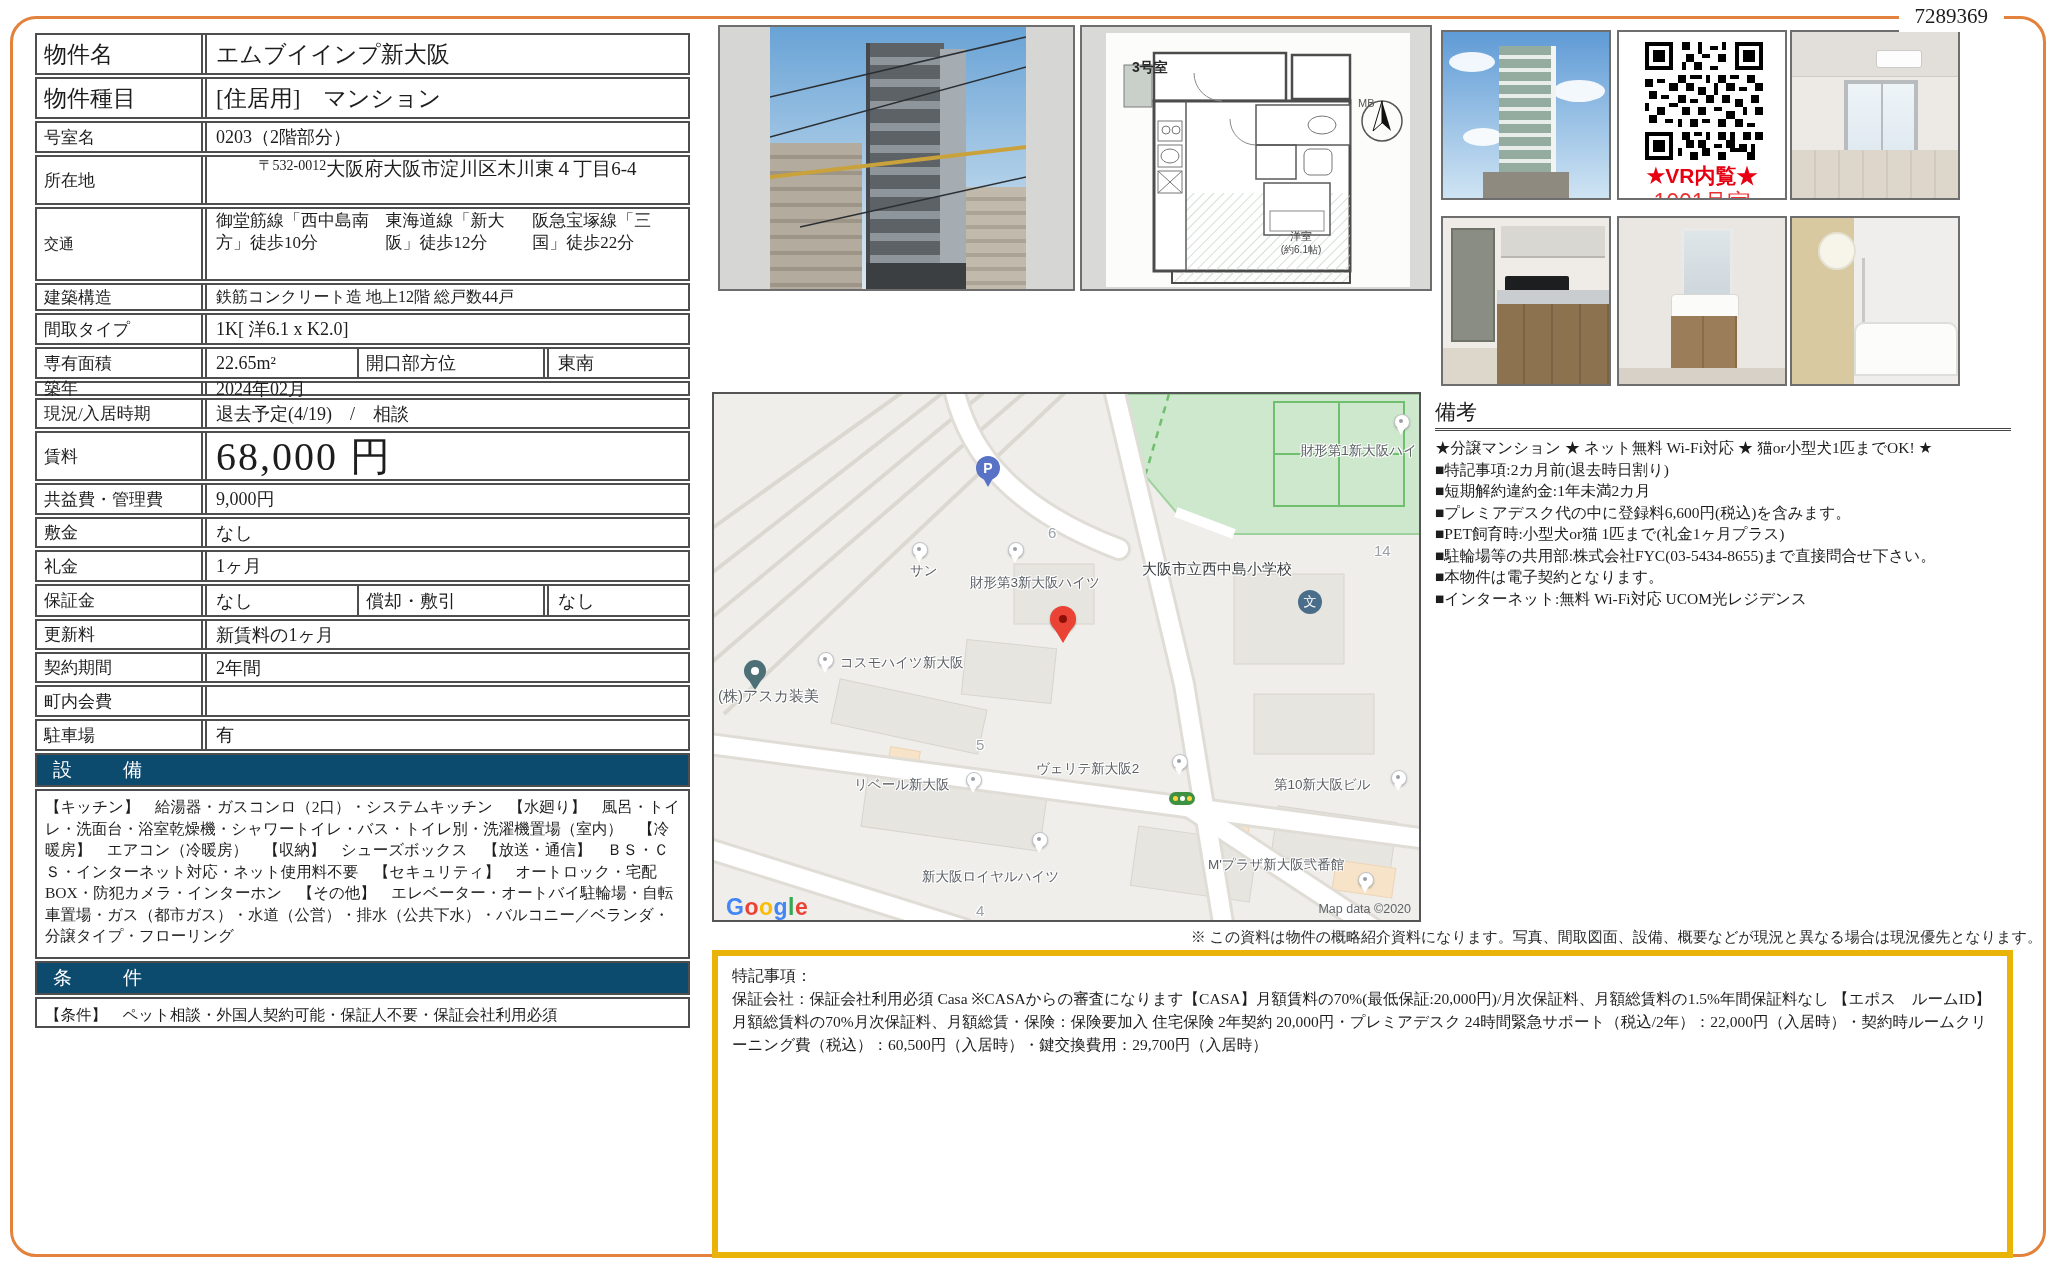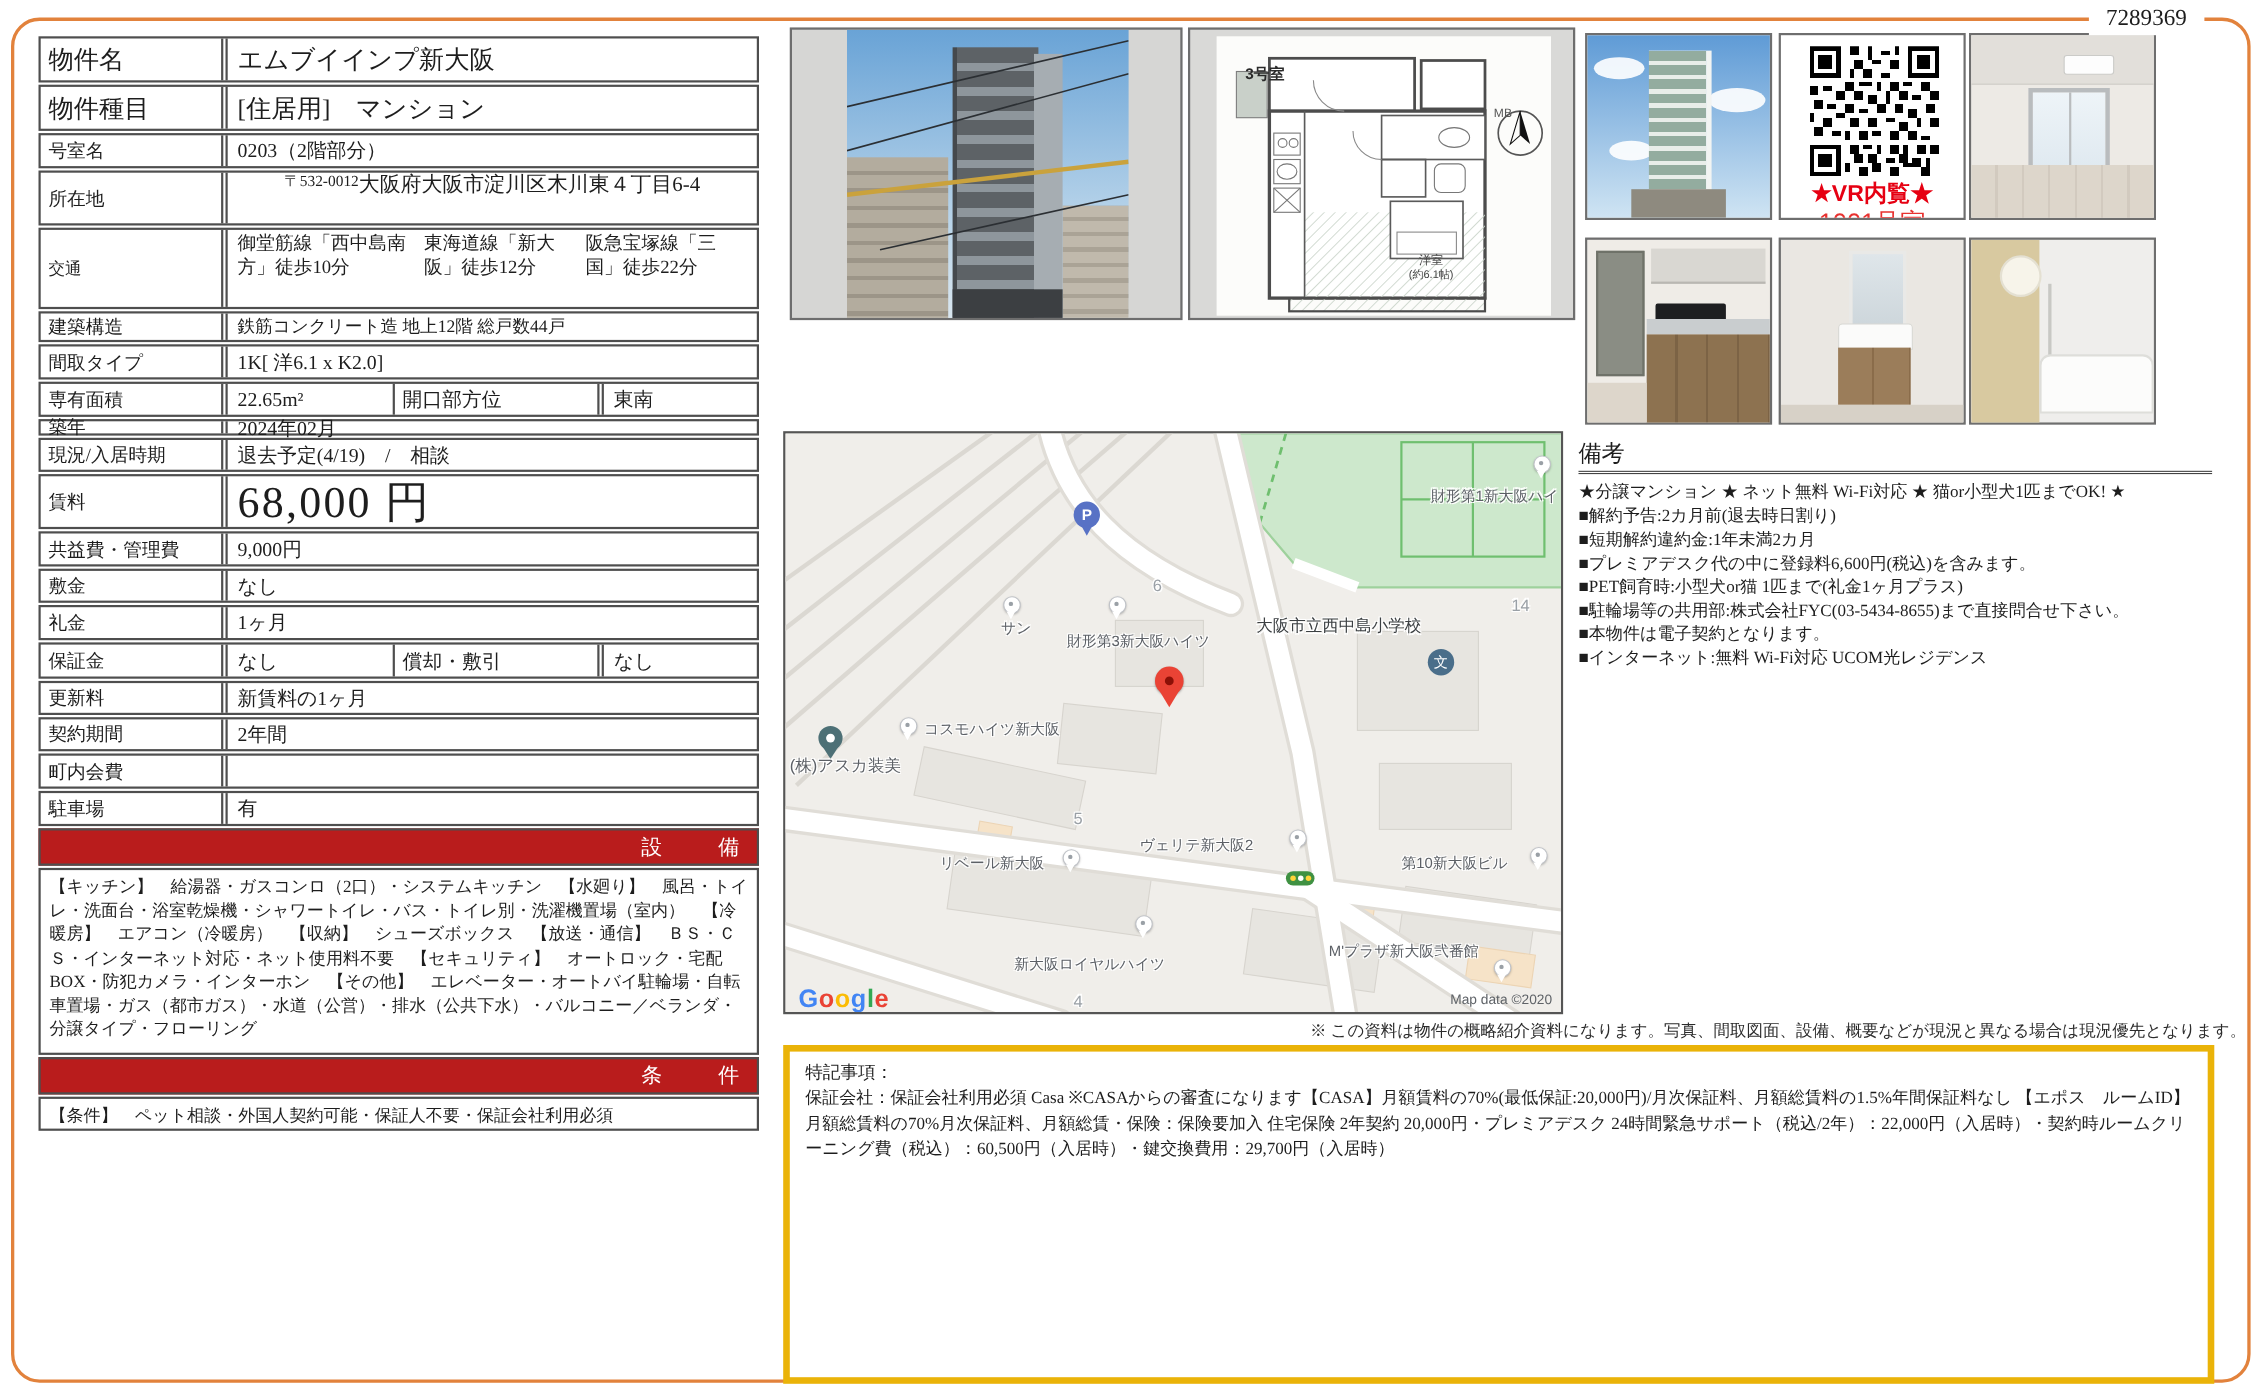--- a/index.html
+++ b/index.html
@@ -17,21 +17,21 @@
   .tv.col{flex-direction:row;align-items:flex-start;justify-content:center;}
   .big .tl{font-size:23px;}
   .big .tv{font-size:23px;}
   .tl2{width:188px;min-width:188px;border-left:2px solid #4e4e4e;border-right:2px solid #4e4e4e;margin-left:2px;padding:1px 7px;display:flex;align-items:center;font-size:18px;box-sizing:border-box;}
   .tv2{flex:1;border-left:2px solid #4e4e4e;margin-left:2px;padding:1px 9px;display:flex;align-items:center;font-size:18px;box-sizing:border-box;}
   .tvmid{width:150px;min-width:150px;flex:none;}
   .zip{font-size:14px;line-height:15px;}
   .addr{font-size:19px;line-height:22px;}
   .trans{font-size:17px;line-height:22px;}
   .rent{font-size:40px;letter-spacing:2px;}
-  .sec-hdr{border:2px solid #4e4e4e;margin-bottom:2px;background:#b91c1c;color:#fff;text-align:right;font-size:19px;letter-spacing:16px;padding:2px 0 2px 16px;}
+  .sec-hdr{border:2px solid #4e4e4e;margin-bottom:2px;background:#0c4a6e;color:#fff;text-align:left;font-size:19px;letter-spacing:16px;padding:2px 0 2px 16px;}
   .sec-text{border:2px solid #4e4e4e;margin-bottom:2px;padding:5px 8px;font-size:15.5px;line-height:21.5px;box-sizing:border-box;}
 
   
   .pframe{position:absolute;border:2px solid #6e6e6e;background:#d6d6d4;overflow:hidden;box-sizing:border-box;}
   .photo-main{left:718px;top:25px;width:357px;height:266px;}
   .photo-fp{left:1080px;top:25px;width:352px;height:266px;background:#d9d9d7;}
   .thumb{width:170px;height:170px;}
   
   .bx-photo{position:absolute;left:50px;top:0;width:256px;height:262px;background:linear-gradient(#69a3d6,#bdd7eb 70%,#d9e6ef);}
   .bx-tower{position:absolute;left:96px;top:16px;width:74px;height:246px;background:repeating-linear-gradient(#5d6266 0 14px,#8e969c 14px 22px);border-left:4px solid #45494d;}
@@ -493,21 +493,21 @@
   <div class="map-label" style="left:208px;top:474px">新大阪ロイヤルハイツ</div>
   <div class="map-label map-num" style="left:262px;top:508px">4</div>
 
   <div class="glogo"><span class="g1">G</span><span class="g2">o</span><span class="g3">o</span><span class="g4">g</span><span class="g5">l</span><span class="g6">e</span></div>
   <div class="mcopy">Map data ©2020</div>
 </div>
 
 <div class="remarks">
   <div class="remarks-title">備考</div>
   <div class="remarks-line">★分譲マンション ★ ネット無料 Wi-Fi対応 ★ 猫or小型犬1匹までOK! ★</div>
-  <div class="remarks-line">■解約予告:2カ月前(退去時日割り)</div>
+  <div class="remarks-line">■特記事項:2カ月前(退去時日割り)</div>
   <div class="remarks-line">■短期解約違約金:1年未満2カ月</div>
   <div class="remarks-line">■プレミアデスク代の中に登録料6,600円(税込)を含みます。</div>
   <div class="remarks-line">■PET飼育時:小型犬or猫 1匹まで(礼金1ヶ月プラス)</div>
   <div class="remarks-line">■駐輪場等の共用部:株式会社FYC(03-5434-8655)まで直接問合せ下さい。</div>
   <div class="remarks-line">■本物件は電子契約となります。</div>
   <div class="remarks-line">■インターネット:無料 Wi-Fi対応 UCOM光レジデンス</div>
 </div>
 
 <div class="disclaimer">※ この資料は物件の概略紹介資料になります。写真、間取図面、設備、概要などが現況と異なる場合は現況優先となります。</div>
 

